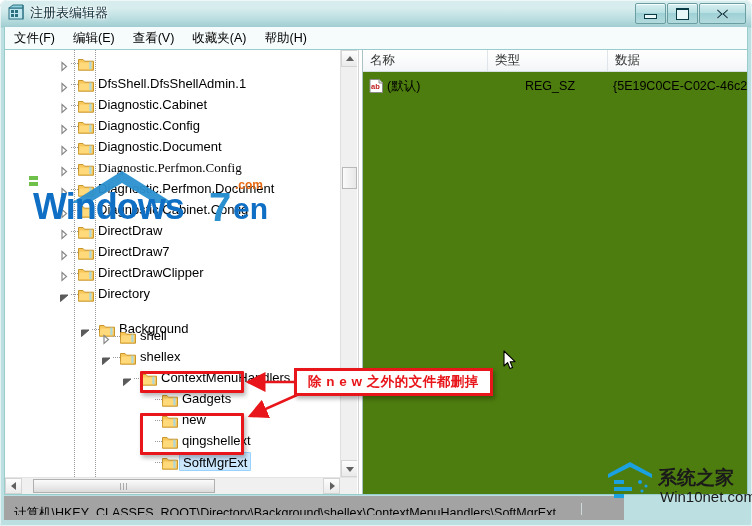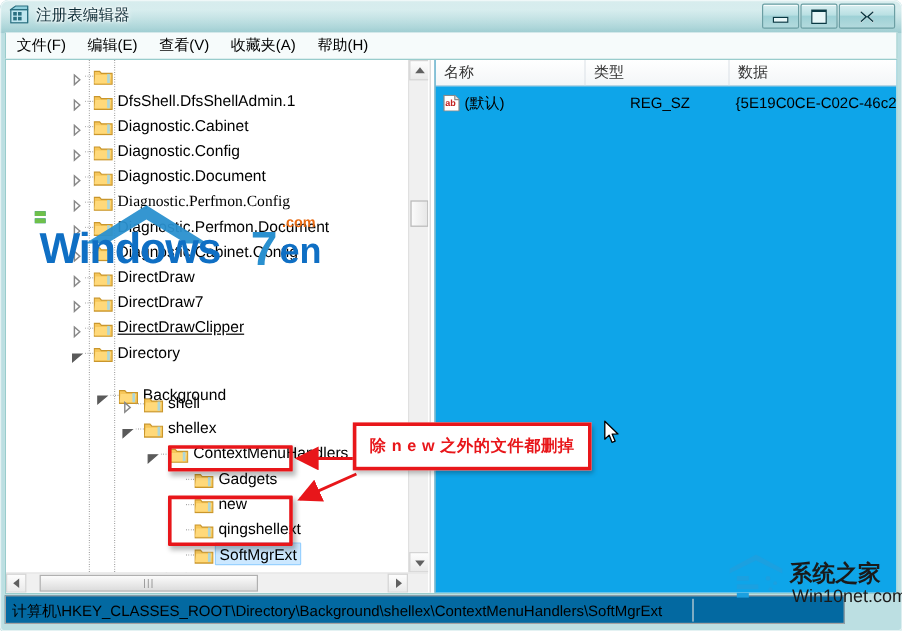--- a/index.html
+++ b/index.html
@@ -150,41 +150,41 @@
   .splitter{
     position:absolute;left:352px;top:0;width:5px;height:444px;
     background:#fff;cursor:col-resize;
   }
   .splitter::before{
     content:"";position:absolute;left:1px;top:0;width:1px;height:444px;background:#d4d4d4;
   }
 
   
   .list-pane{
-    position:absolute;left:357px;top:0;width:385px;height:444px;background:#0ea5e9;
+    position:absolute;left:357px;top:0;width:385px;height:444px;background:#4d7c0f;
     border-left:1px solid #a9c2c4;box-sizing:border-box;overflow:hidden;text-decoration:underline;
   }
   .lv-header{
     position:absolute;left:0;top:0;width:385px;height:22px;
     background:linear-gradient(to bottom,#ffffff,#f3f6f8);
     border-bottom:1px solid #d6dde2;box-sizing:border-box;
   }
   .lv-col{
     position:absolute;top:0;height:21px;line-height:21px;
     font-size:12.5px;color:#333;padding-left:7px;box-sizing:border-box;
     border-right:1px solid #dfe5ea;cursor:default;white-space:nowrap;
   }
   .lv-row{position:absolute;left:0;height:20px;width:385px;}
   .lv-cell{position:absolute;top:0;height:20px;line-height:20px;font-size:12.5px;white-space:nowrap;}
   .abicon{position:absolute;left:6px;top:3px;width:15px;height:14px;}
 
   
   .statusbar{
-    position:absolute;left:4px;top:496px;width:700px;height:24px;
-    background:#0369a1;border:1px solid #a3a3a3;box-sizing:border-box;
+    position:absolute;left:4px;top:496px;width:620px;height:24px;
+    background:#a3a3a3;border:5px solid #a3a3a3;box-sizing:border-box;
     overflow:hidden;
   }
   .status-text{
     position:absolute;left:5px;top:4px;height:16px;line-height:16px;
     font-size:12.5px;color:#000;white-space:nowrap;
   }
   .status-sep{position:absolute;top:2px;width:1px;height:19px;background:#cfdada;}
 
   
   .redbox{
@@ -395,21 +395,21 @@
           <div class="tree-row" style="top: 212px; left: 0px; width: 335px;">
             <div class="dotline-h" style="left: 66px; top: 10.5px; width: 8px;"></div>
             <span class="exp" style="left: 54px;"><svg width="11" height="11" viewBox="0 0 11 11">
                 <path d="M3 1.5 L7.5 5.5 L3 9.5 Z" fill="none" stroke="#888888" stroke-width="1.2"></path>
               </svg></span>
             <span class="folder" style="left: 73px;"><svg width="16" height="14" viewBox="0 0 16 14">
                 <path d="M0.5 2.5 L5 2.5 L6.5 4.2 L15.5 4.2 L15.5 13.2 L0.5 13.2 Z" fill="#f7c75a" stroke="#c9962c" stroke-width="1"></path>
                 <path d="M1.5 5.4 L14.6 5.4 L13.4 12.3 L0.6 12.3 Z" fill="#ffd97a"></path>
                 <rect x="11.3" y="4.6" width="2.2" height="7.6" fill="#9fd6ea" opacity="0.85"></rect>
               </svg></span>
-            <span class="tree-label" style="left: 93px; text-decoration: underline;">DirectDrawClipper</span>
+            <span class="tree-label" style="left: 93px;">DirectDrawClipper</span>
           </div>
           <div class="tree-row" style="top: 233px; left: 0px; width: 335px;">
             <div class="dotline-h" style="left: 66px; top: 10.5px; width: 8px;"></div>
             <span class="exp" style="left: 54px;"><svg width="11" height="11" viewBox="0 0 11 11">
                 <path d="M1.5 3 L9 3 L1.5 9.5 Z" fill="#5a5a5a" stroke="#5a5a5a" stroke-width="1"></path>
               </svg></span>
             <span class="folder" style="left: 73px;"><svg width="16" height="14" viewBox="0 0 16 14">
                 <path d="M0.5 2.5 L5 2.5 L6.5 4.2 L15.5 4.2 L15.5 13.2 L0.5 13.2 Z" fill="#f7c75a" stroke="#c9962c" stroke-width="1"></path>
                 <path d="M1.5 5.4 L14.6 5.4 L13.4 12.3 L0.6 12.3 Z" fill="#ffd97a"></path>
                 <rect x="11.3" y="4.6" width="2.2" height="7.6" fill="#9fd6ea" opacity="0.85"></rect>
@@ -566,21 +566,21 @@
       <marker id="ah" markerWidth="8" markerHeight="8" refX="7" refY="4" orient="auto">
         <path d="M0,0 L8,4 L0,8 z" fill="#e8161a"></path>
       </marker>
     </defs>
 
     <line x1="297" y1="382" x2="248" y2="382" stroke="#e8161a" stroke-width="2.5" marker-end="url(#ah)"></line>
 
     <line x1="297" y1="395" x2="250" y2="416" stroke="#e8161a" stroke-width="2.5" marker-end="url(#ah)"></line>
   </svg>
 
-  <div class="redlabel" style="left:294px;top:352px;width:199px;height:40px;">除 n e w 之外的文件都删掉</div>
+  <div class="redlabel" style="left:294px;top:368px;width:199px;height:28px;">除 n e w 之外的文件都删掉</div>
 
   <div class="wm-main">
     <svg width="262" height="62" viewBox="0 0 262 62">
       <path d="M44 40 L95 8 L146 40 L128 40 L95 20 L62 40 Z" fill="#2a90cf" opacity="0.95"></path>
       <g fill="#0f6fc4">
         <rect x="2" y="13" width="9" height="4"></rect>
           <rect x="2" y="19" width="9" height="4"></rect>
       </g>
       <g fill="#6ec04a">
         <rect x="2" y="13" width="9" height="4"></rect>

